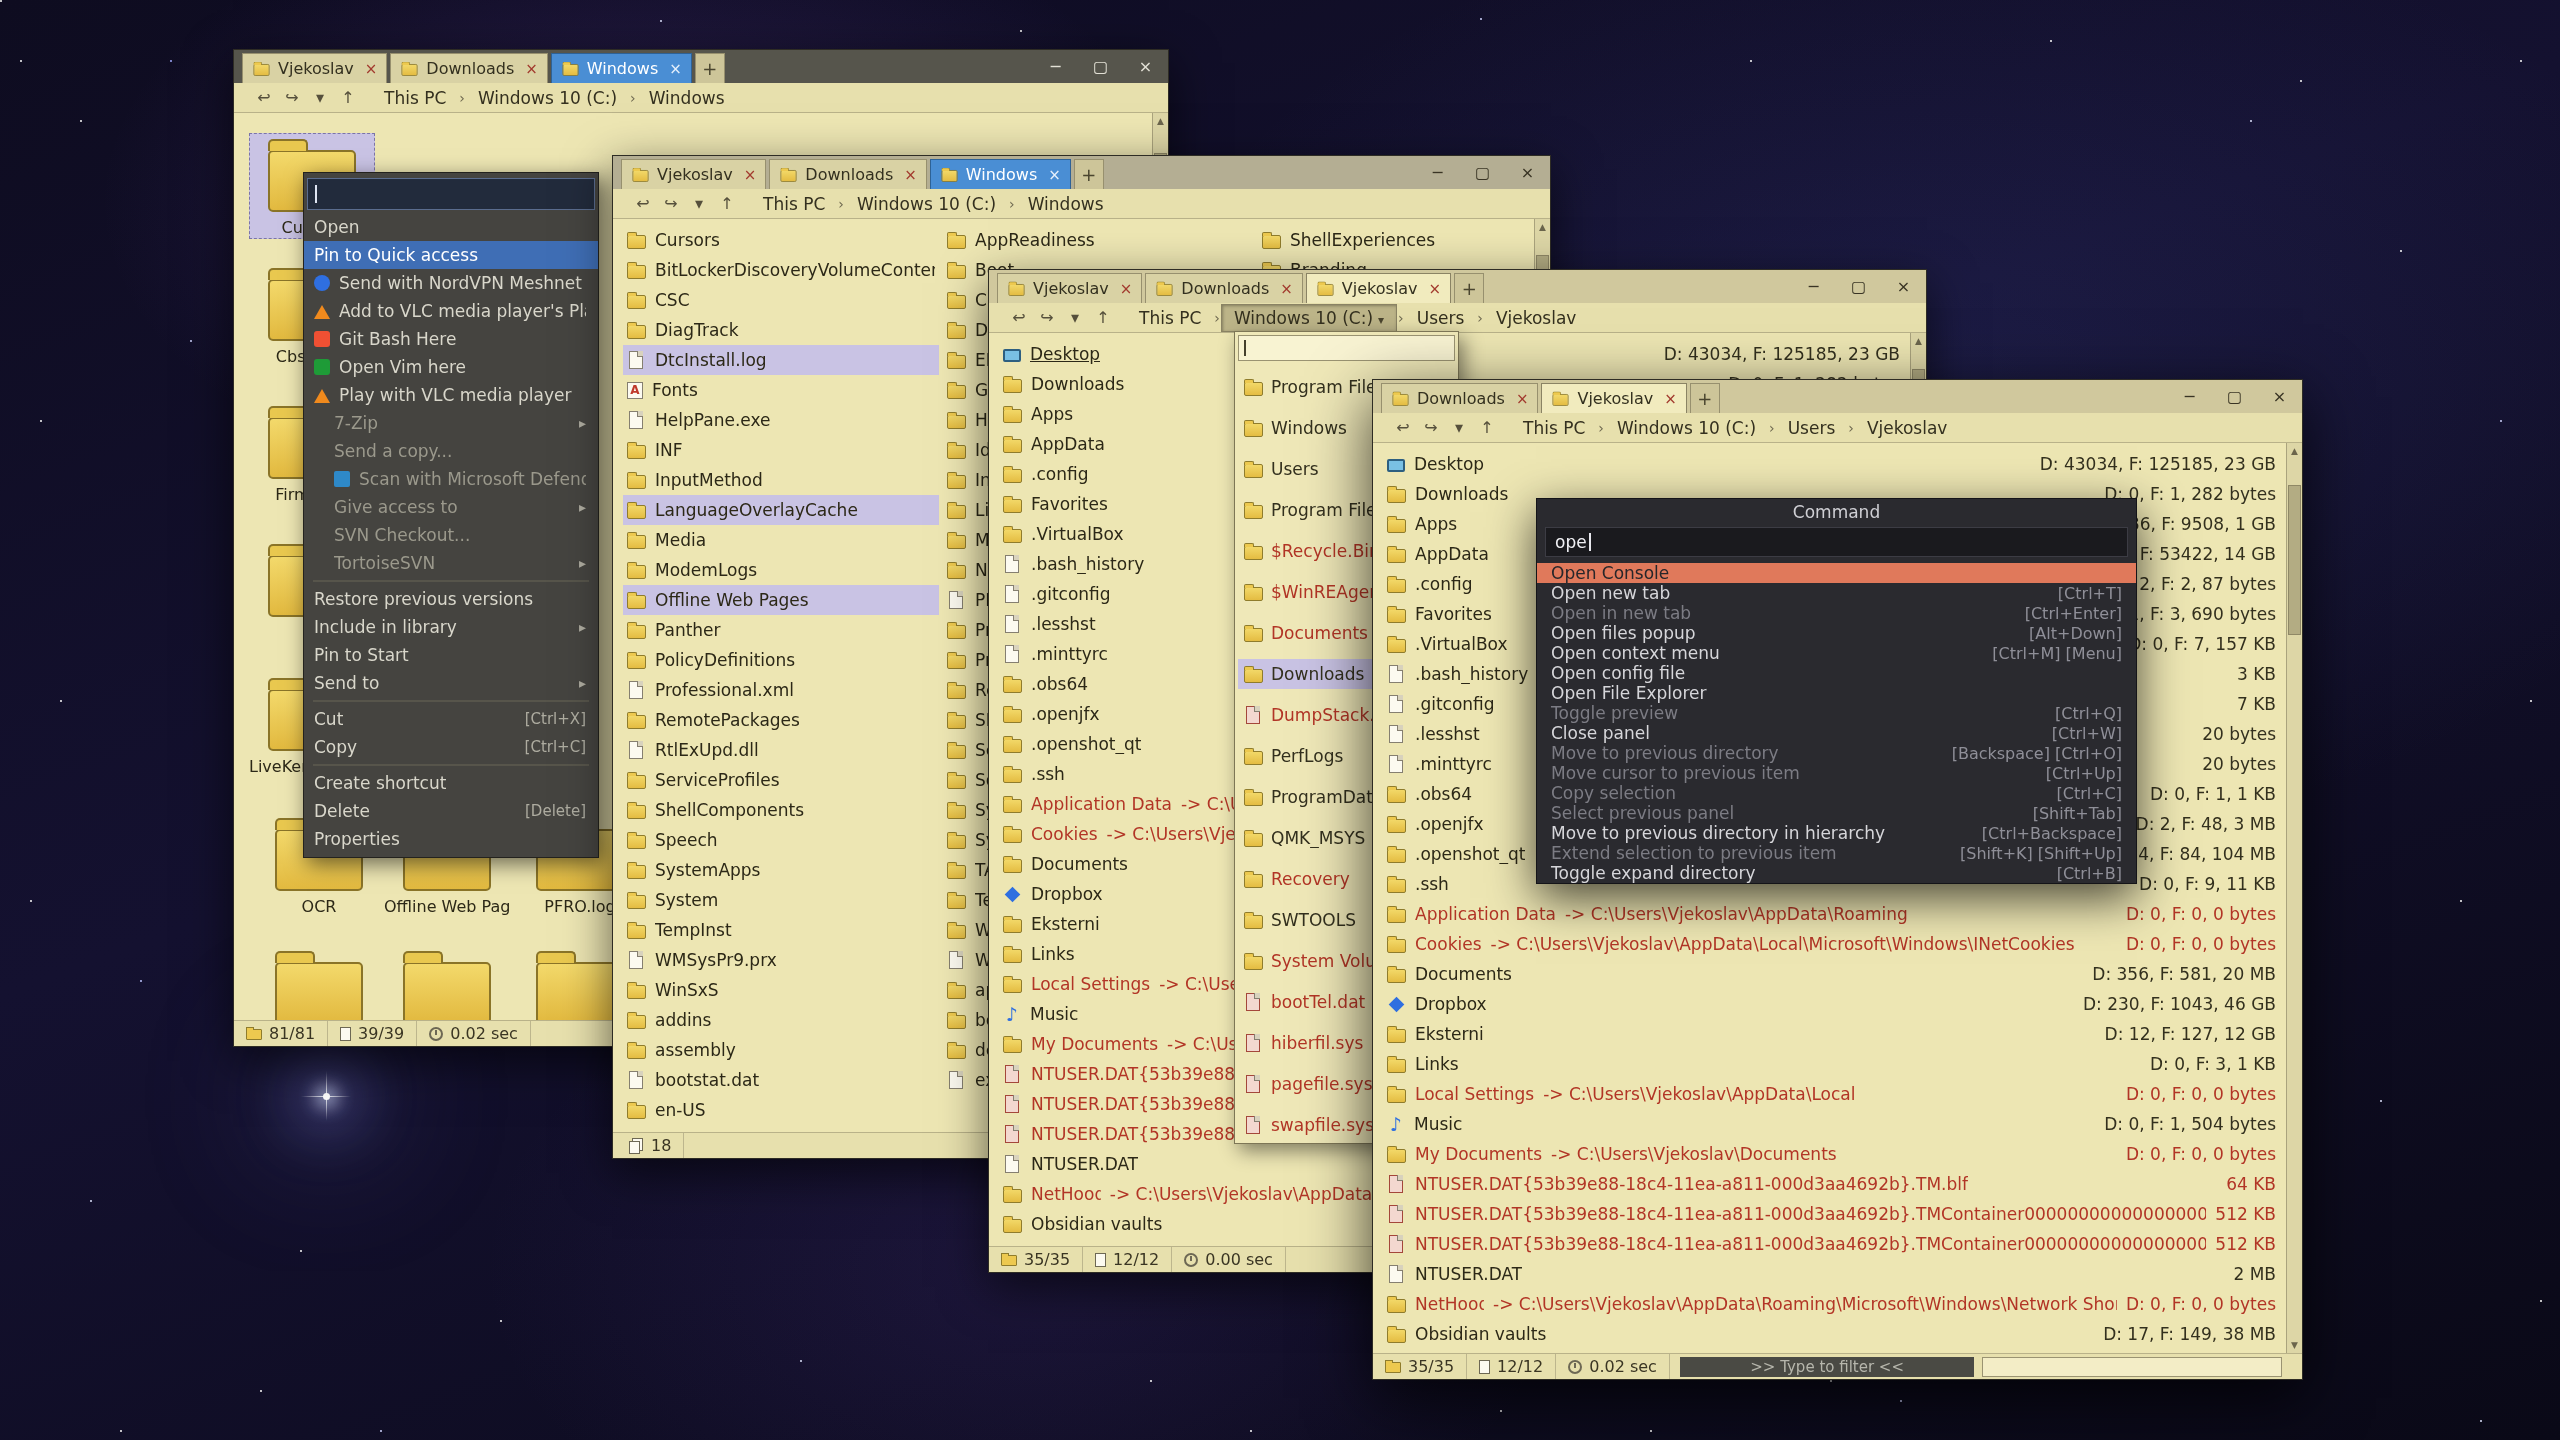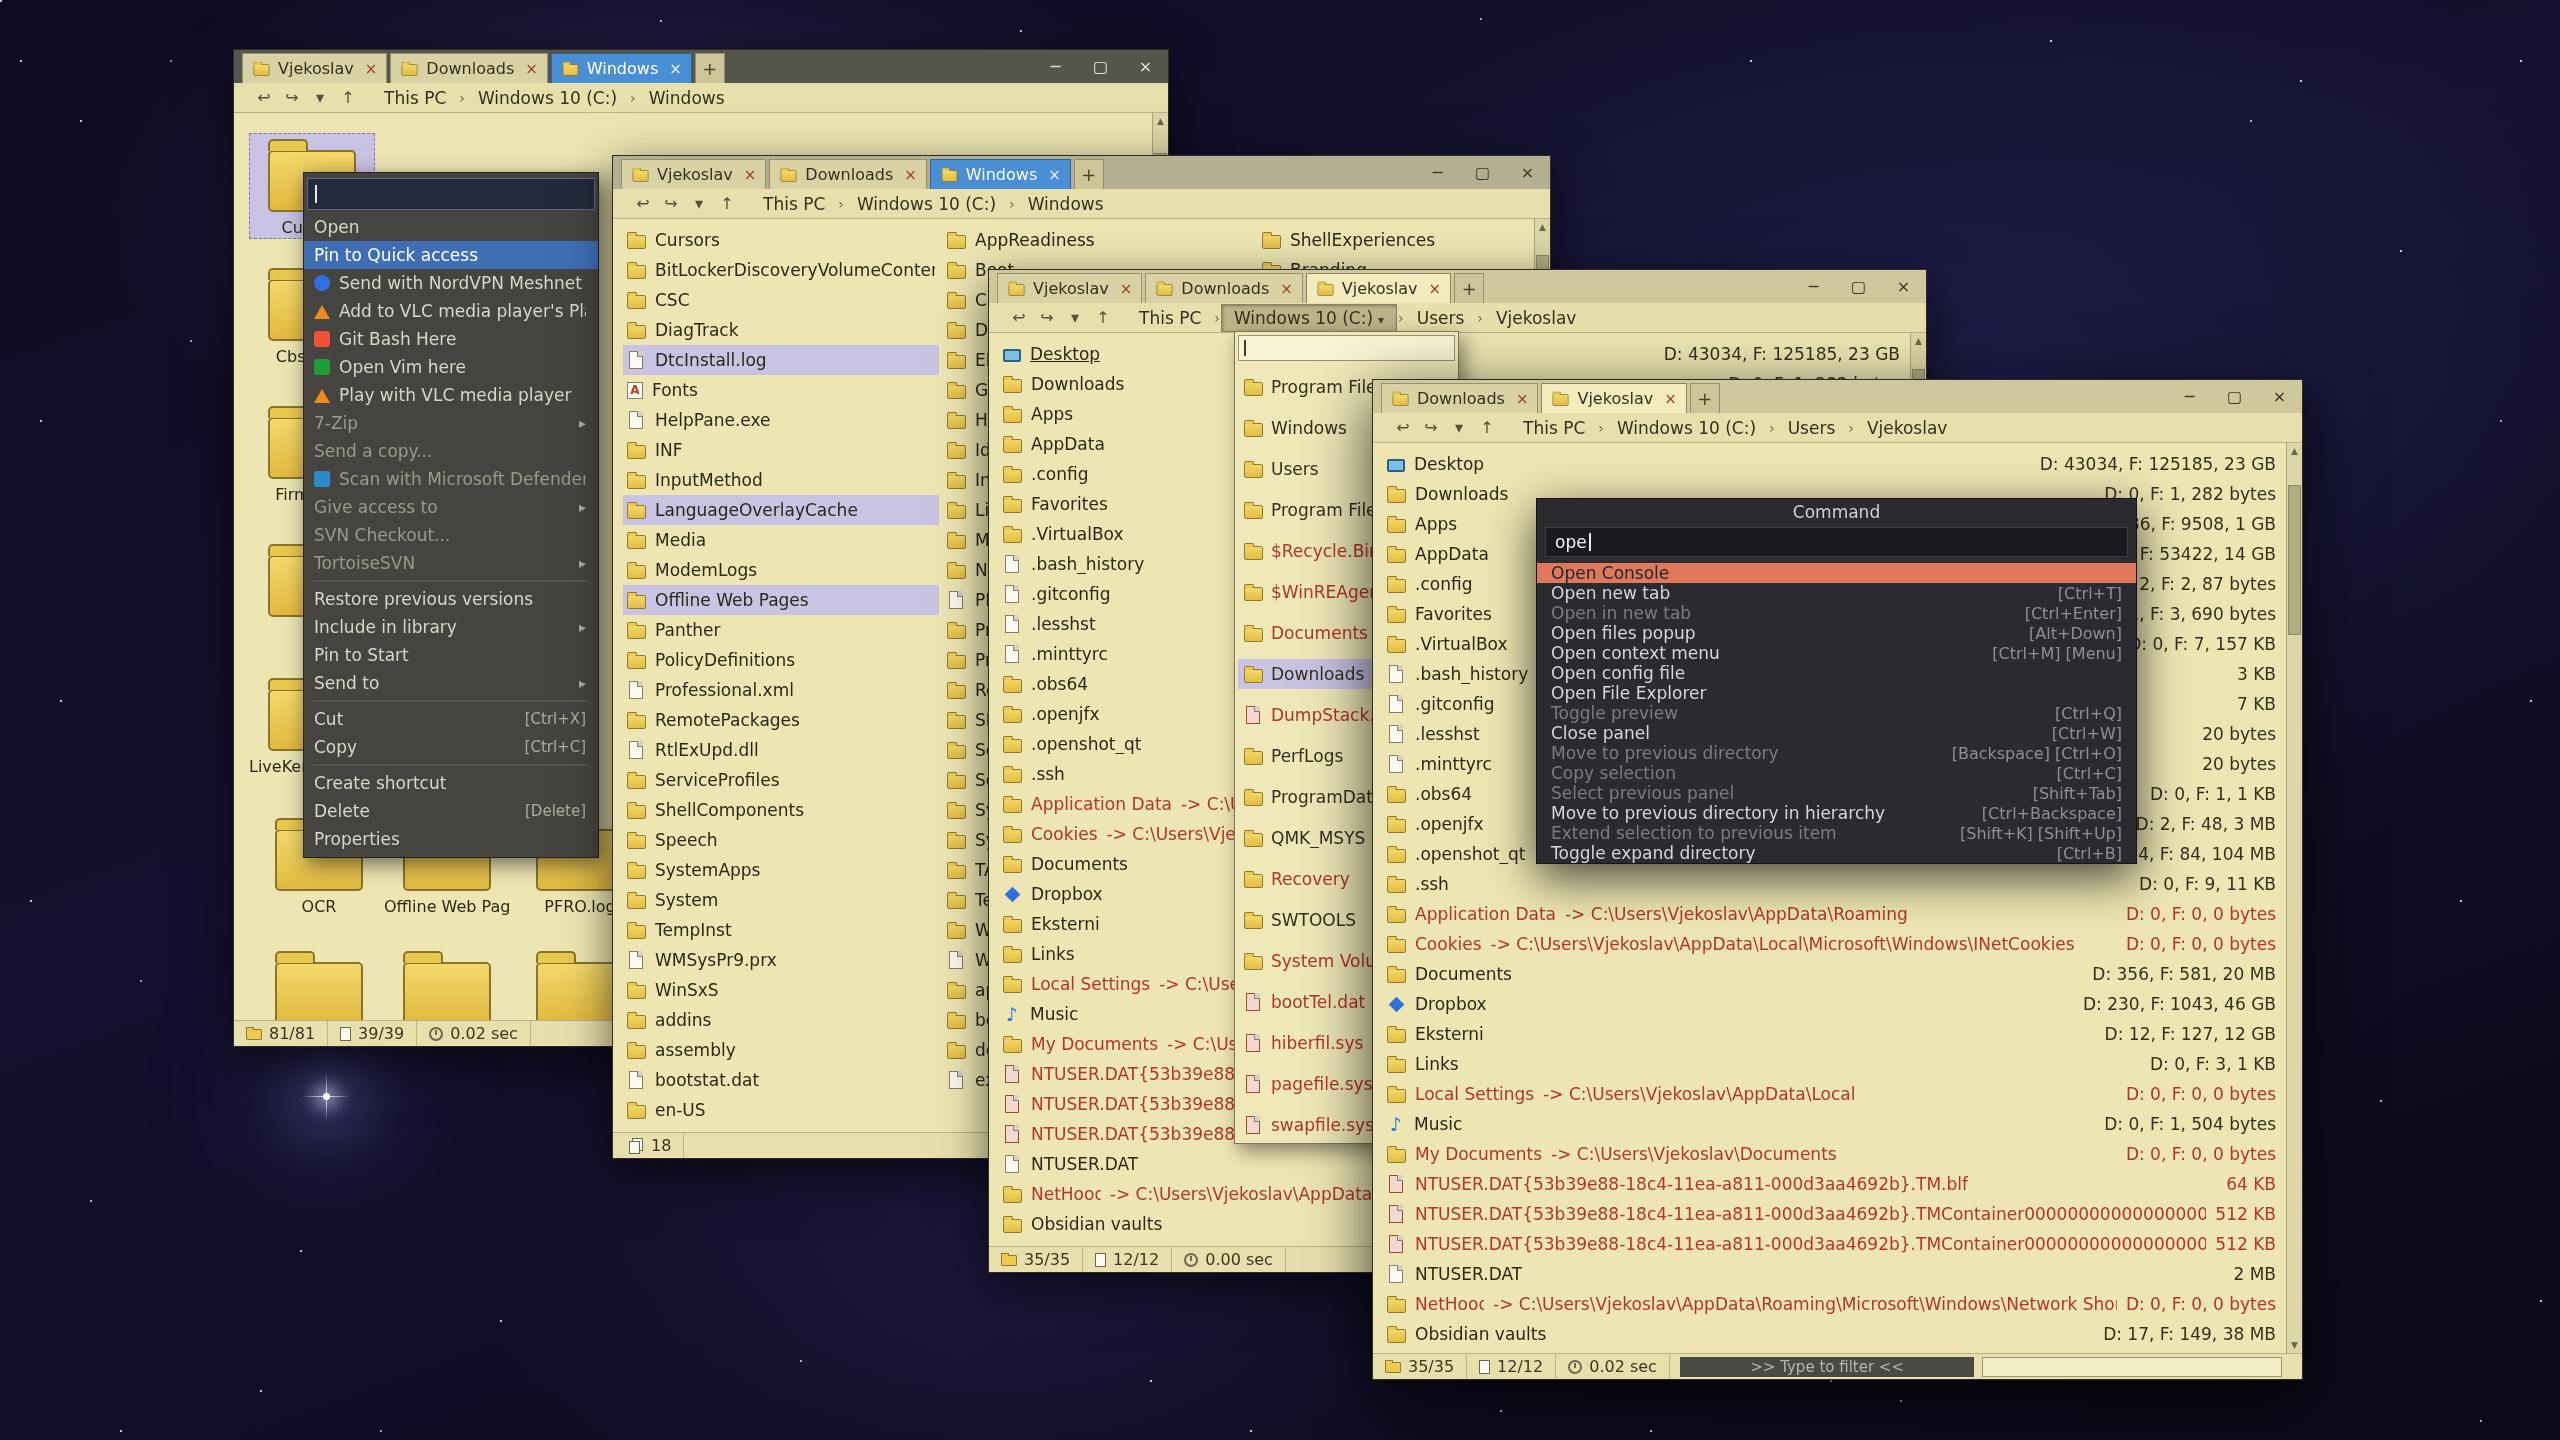--- a/index.html
+++ b/index.html
@@ -110,21 +110,21 @@
   .bigfolder::before{content:"";position:absolute;top:-13px;left:-2px;width:36px;height:10px;
     background:#e9c84f;border:2px solid #8a7428;border-bottom:none;border-radius:5px 5px 0 0;}
   .glabel{font-size:16px;color:#2c2817;white-space:nowrap;overflow:hidden;height:20px;}
 
   
   .ctxmenu{position:absolute;left:69px;top:122px;width:296px;background:#454440;border:1px solid #23221e;
     box-shadow:4px 6px 20px rgba(0,0,0,.55);z-index:30;padding:2px 0 4px 0;}
   .mrename{height:32px;margin:3px;background:#222b3c;border:1px solid #5a6c8e;display:flex;align-items:center;padding:0 7px;color:#e8ecf6;font-size:17px;}
   .mcaret{width:2px;height:18px;background:#dfe5f2;}
   .mi{height:28px;display:flex;align-items:center;gap:9px;padding:0 12px 0 10px;color:#d9d7cb;font-size:17px;}
-  .mi.muted{color:#9b998c;}
+  .mi.muted{color:#9b998c;margin-left:20px;}
   .mi.hl{background:#3f6eb5;color:#fff;}
   .mlabel{white-space:nowrap;overflow:hidden;flex:0 1 auto;}
   .msc{margin-left:auto;font-size:15px;color:#aeaca0;}
   .msub{margin-left:auto;font-size:14px;color:#aeaca0;}
   .msep{height:2px;background:#57554b;margin:3px 9px;}
   .mic{width:16px;height:16px;flex:none;}
   .mic-nordvpn{background:#2f6fe0;border-radius:50%;}
   .mic-vlc{width:0;height:0;border-left:8px solid transparent;border-right:8px solid transparent;border-bottom:14px solid #f08a1d;margin-top:2px;}
   .mic-git{background:#f05033;border-radius:3px;}
   .mic-vim{background:#1e9b37;border-radius:3px;}
@@ -1217,20 +1217,24 @@
           </div>
           <div class="pitem">
             <span class="plabel">Close panel</span>
             <span class="psc">[Ctrl+W]</span>
           </div>
           <div class="pitem dim">
             <span class="plabel">Move to previous directory</span>
             <span class="psc">[Backspace] [Ctrl+O]</span>
           </div>
           <div class="pitem dim">
+            <span class="plabel">Move cursor to previous item</span>
+            <span class="psc">[Ctrl+Up]</span>
+          </div>
+          <div class="pitem dim">
             <span class="plabel">Copy selection</span>
             <span class="psc">[Ctrl+C]</span>
           </div>
           <div class="pitem dim">
             <span class="plabel">Select previous panel</span>
             <span class="psc">[Shift+Tab]</span>
           </div>
           <div class="pitem">
             <span class="plabel">Move to previous directory in hierarchy</span>
             <span class="psc">[Ctrl+Backspace]</span>

